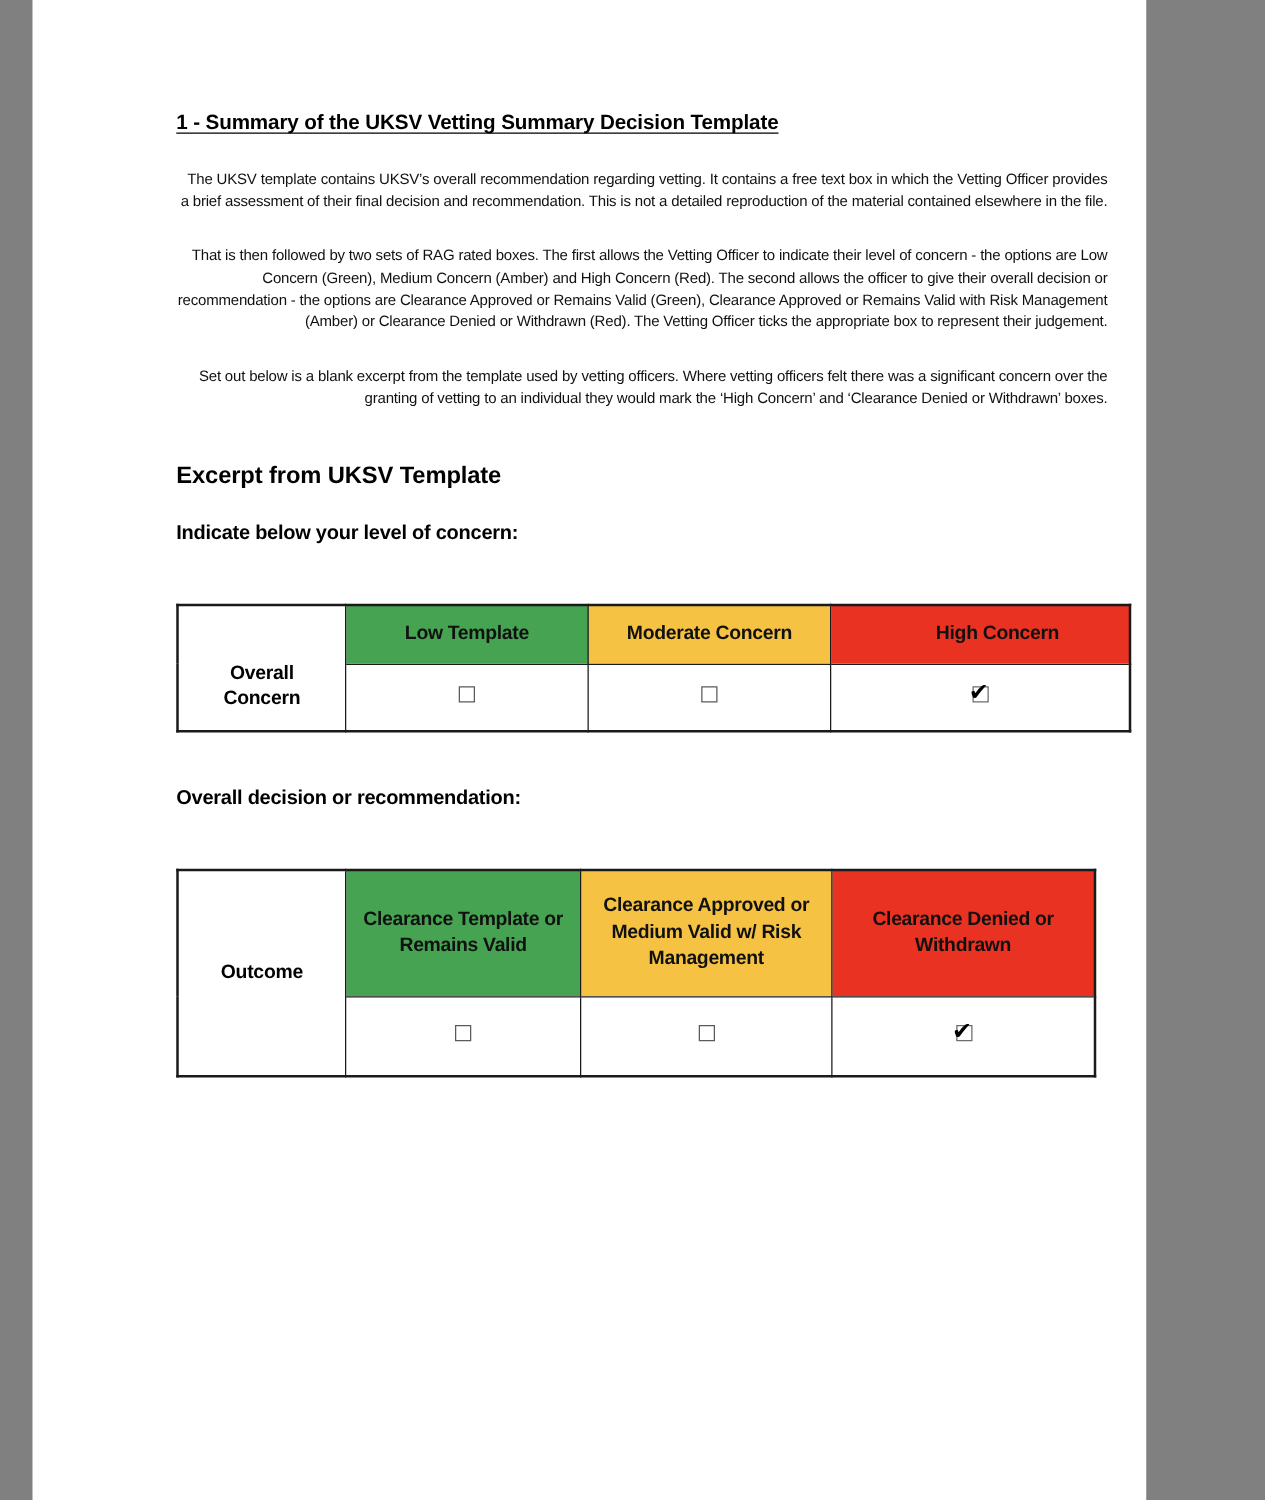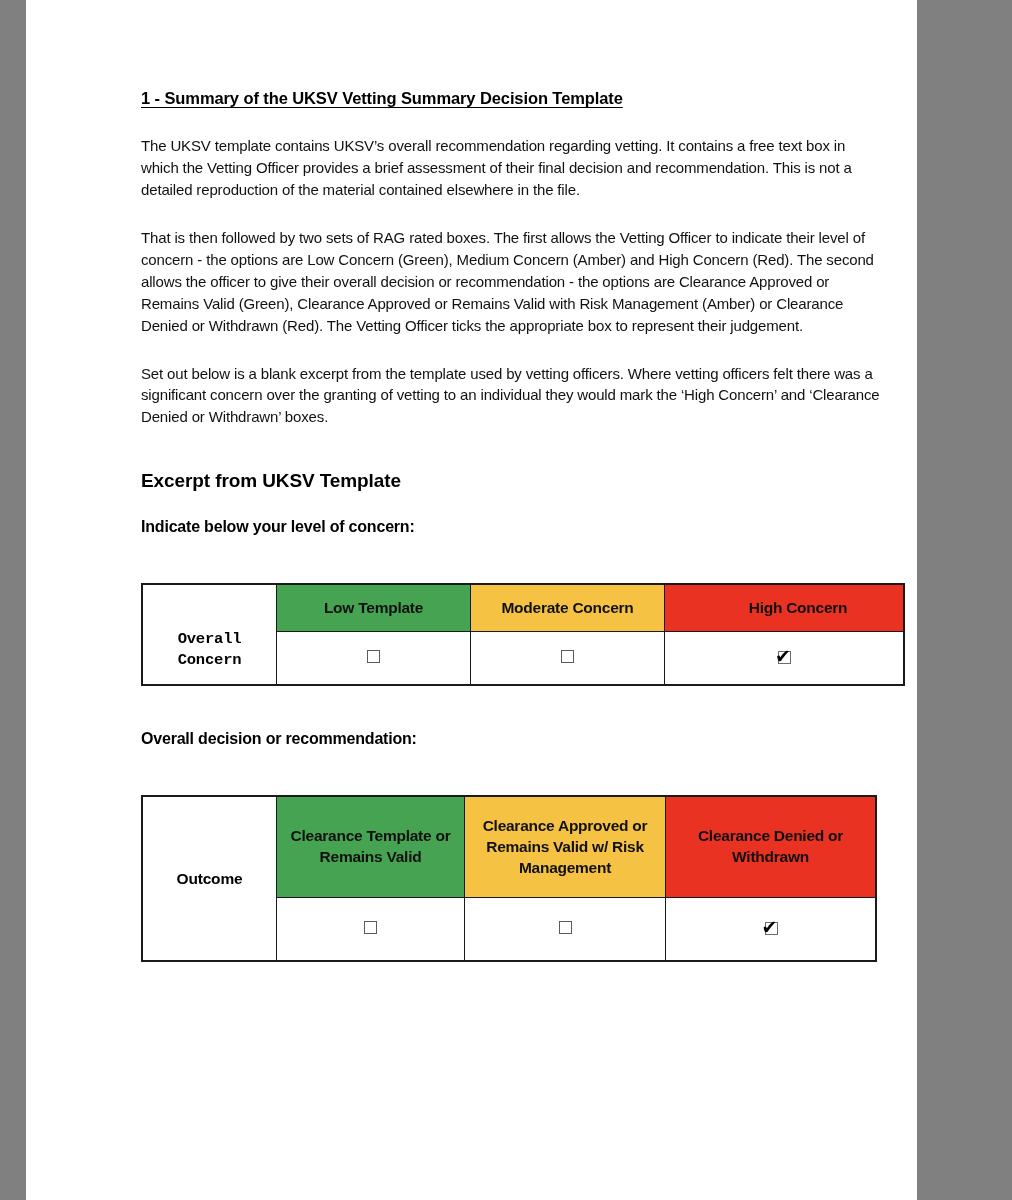--- a/index.html
+++ b/index.html
@@ -31,25 +31,26 @@
     font-size: 16.5px;
     font-weight: bold;
     color: #000;
     text-decoration: underline;
     text-underline-offset: 3px;
     letter-spacing: -0.1px;
     margin: 0 0 26px 0;
     line-height: 1.3;
   }
   .para {
-    font-size: 15px;
+    font-size: 12px;
     color: #111;
     line-height: 1.46;
     margin: 0 0 26px 0;
     letter-spacing: -0.15px;
+    text-align: right;
   }
   .para:last-of-type { margin-bottom: 0; }
   .excerpt-label {
     font-size: 19px;
     font-weight: bold;
     color: #000;
     margin: 42px 0 0 0;
     letter-spacing: -0.1px;
   }
   .section-label {
@@ -166,21 +167,21 @@
     <p class="para">Set out below is a blank excerpt from the template used by vetting officers. Where vetting officers felt there was a significant concern over the granting of vetting to an individual they would mark the ‘High Concern’ and ‘Clearance Denied or Withdrawn’ boxes.</p>
 
     <p class="excerpt-label">Excerpt from UKSV Template</p>
 
     <p class="section-label">Indicate below your level of concern:</p>
 
     <div class="rag-wrap-1">
       <table class="rag-table t1">
         <tbody>
             <tr class="hdr-row">
-          <td class="cat-cell cat-mid" rowspan="2" style="white-space: pre-line; font-family: Liberation Mono, monospace;">Overall
+          <td class="cat-cell cat-mid" rowspan="2" style="white-space: pre-line;">Overall
 Concern</td>
           <td class="hdr-cell col-g" style="background: rgb(70, 163, 81);">Low Template</td>
           <td class="hdr-cell col-a" style="background: rgb(245, 194, 67);">Moderate Concern</td>
           <td class="hdr-cell col-r" style="background: rgb(234, 50, 35);">High Concern</td>
         </tr>
         <tr class="check-row">
           <td class="check-cell">
             <span class="chk-empty"></span>
           </td>
           <td class="check-cell">
@@ -195,21 +196,21 @@
     </div>
 
     <p class="section-label" style="margin-top:44px;">Overall decision or recommendation:</p>
 
     <div class="rag-wrap-2">
       <table class="rag-table t2">
         <tbody>
             <tr class="hdr-row">
           <td class="cat-cell" rowspan="2" style="white-space: pre-line;">Outcome</td>
           <td class="hdr-cell col-g" style="background: rgb(70, 163, 81);">Clearance Template or Remains Valid</td>
-          <td class="hdr-cell col-a" style="background: rgb(245, 194, 67);">Clearance Approved or Remains Valid w/ Risk Management</td>
+          <td class="hdr-cell col-a" style="background: rgb(245, 194, 67);">Clearance Approved or Medium Valid w/ Risk Management</td>
           <td class="hdr-cell col-r" style="background: rgb(234, 50, 35);">Clearance Denied or Withdrawn</td>
         </tr>
         <tr class="check-row">
           <td class="check-cell">
             <span class="chk-empty"></span>
           </td>
           <td class="check-cell">
             <span class="chk-empty"></span>
           </td>
           <td class="check-cell">

